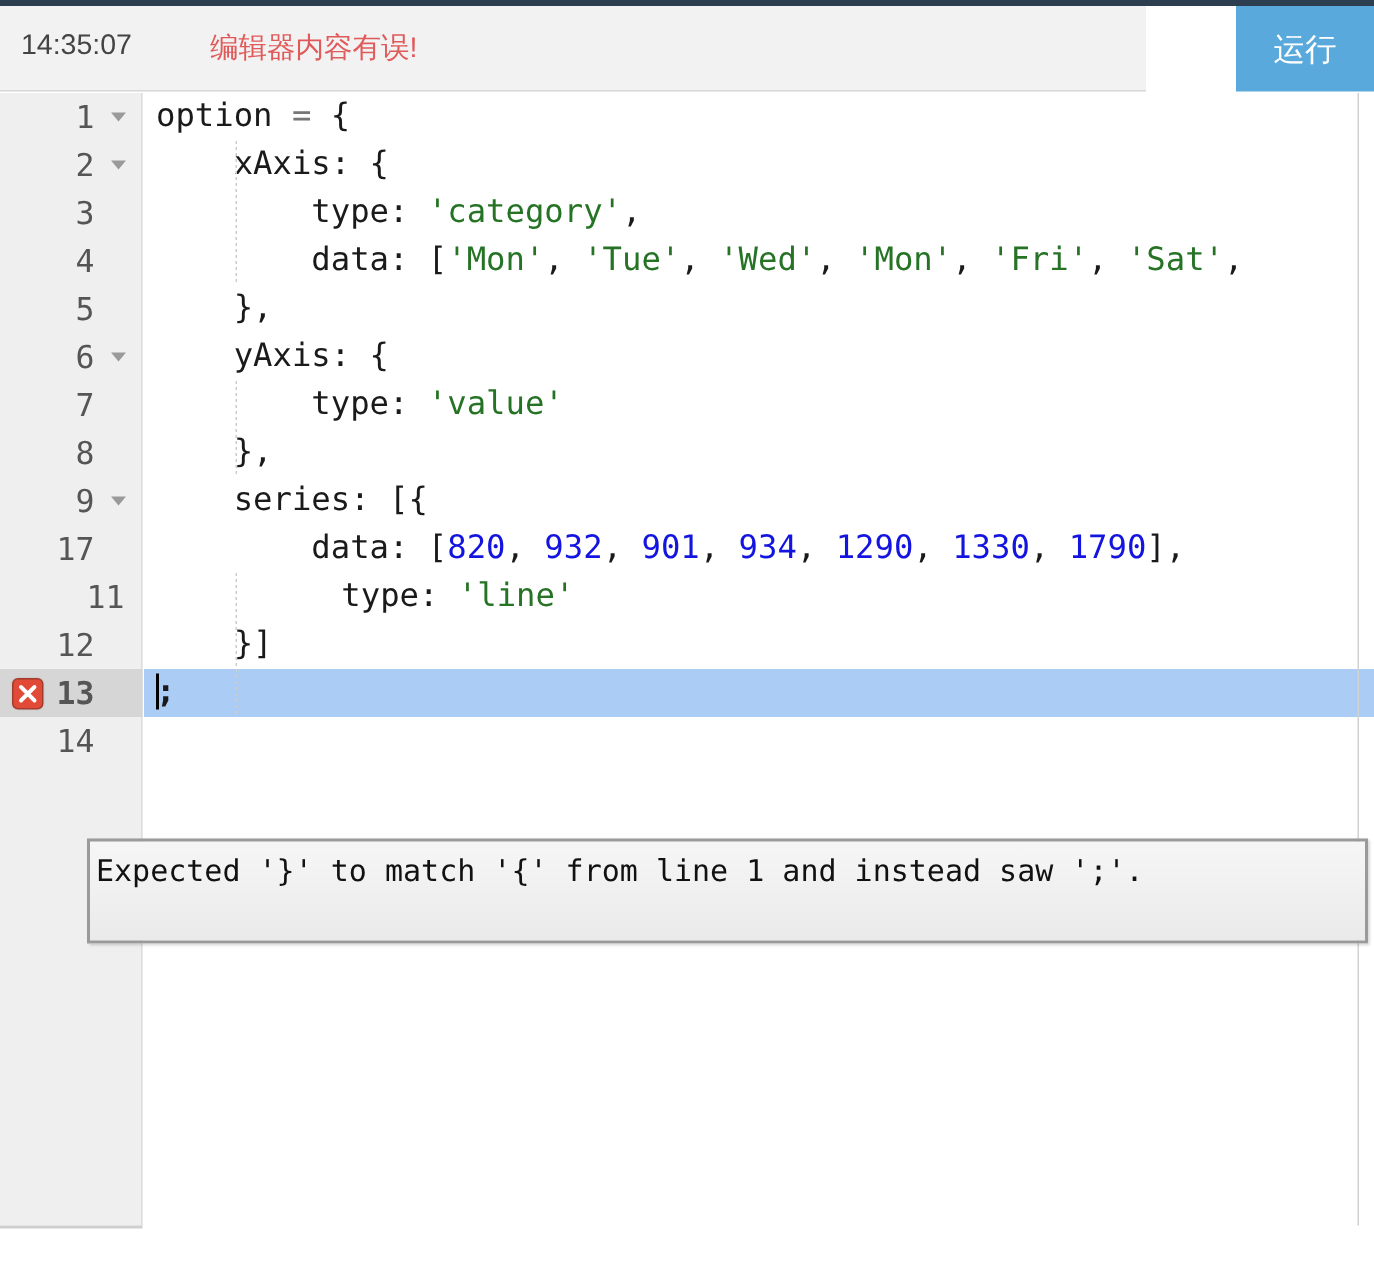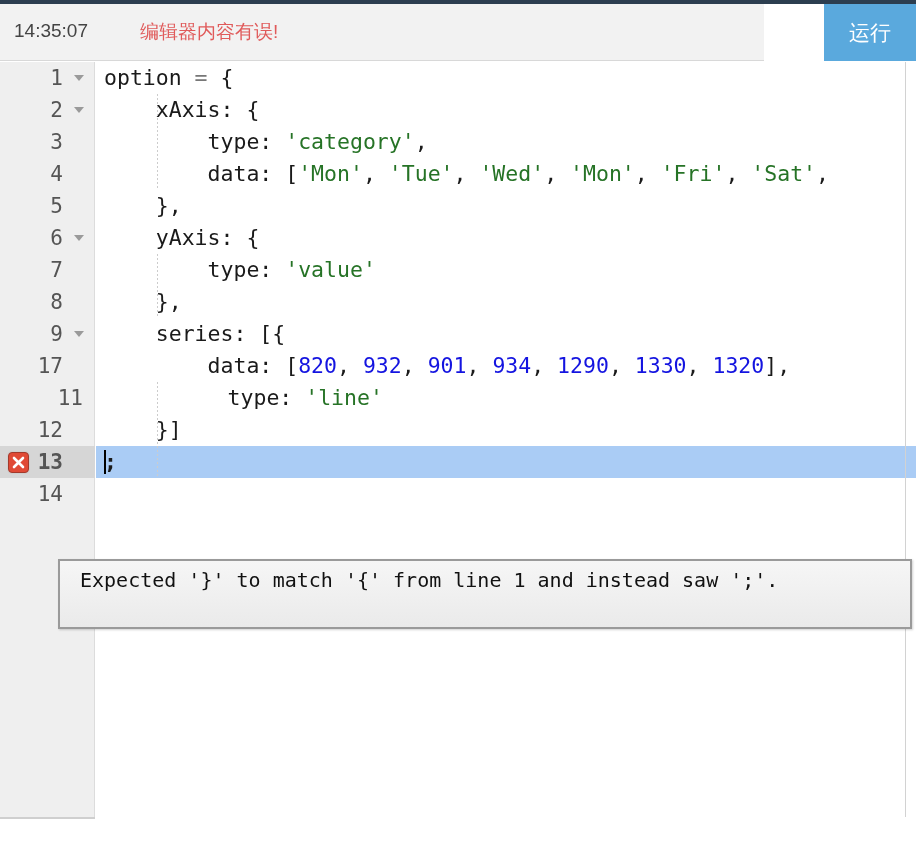--- a/index.html
+++ b/index.html
@@ -207,21 +207,21 @@
   
   .tooltip {
     position: absolute;
     left: 58px;
     top: 497px;
     width: 854px;
     height: 70px;
     background: linear-gradient(to bottom, #f6f6f6 0%, #eaeaea 100%);
     border: 2px solid #9a9a9a;
     box-sizing: border-box;
-    padding: 4px 8px 4px 20px;
+    padding: 4px 8px 4px 4px;
     font-family: "DejaVu Sans Mono", monospace;
     font-size: 20px;
     line-height: 31px;
     color: #111111;
     white-space: pre;
     box-shadow: 1px 1px 2px rgba(0,0,0,0.18);
     overflow: hidden;
   }
   .vscroll-line {
     position: absolute;
@@ -319,21 +319,21 @@
           <div class="ln-gutter">
             <span class="ln-number">9</span>
             <div class="fold-arrow"></div>
           </div>
           <div class="ln-code">    series: [{</div>
         </div>
         <div class="line-row" style="top: 288px;">
           <div class="ln-gutter">
             <span class="ln-number">17</span>
           </div>
-          <div class="ln-code">        data: [<span class="tok-num">820</span>, <span class="tok-num">932</span>, <span class="tok-num">901</span>, <span class="tok-num">934</span>, <span class="tok-num">1290</span>, <span class="tok-num">1330</span>, <span class="tok-num">1320</span>],</div>
+          <div class="ln-code">        data: [<span class="tok-num">820</span>, <span class="tok-num">932</span>, <span class="tok-num">901</span>, <span class="tok-num">934</span>, <span class="tok-num">1290</span>, <span class="tok-num">1330</span>, <span class="tok-num">1790</span>],</div>
         </div>
         <div class="line-row" style="top: 320px; margin-left: 20px;">
           <div class="ln-gutter">
             <span class="ln-number">11</span>
           </div>
           <div class="ln-code">        type: <span class="tok-str">'line'</span></div>
         </div>
         <div class="line-row" style="top: 352px;">
           <div class="ln-gutter">
             <span class="ln-number">12</span>

